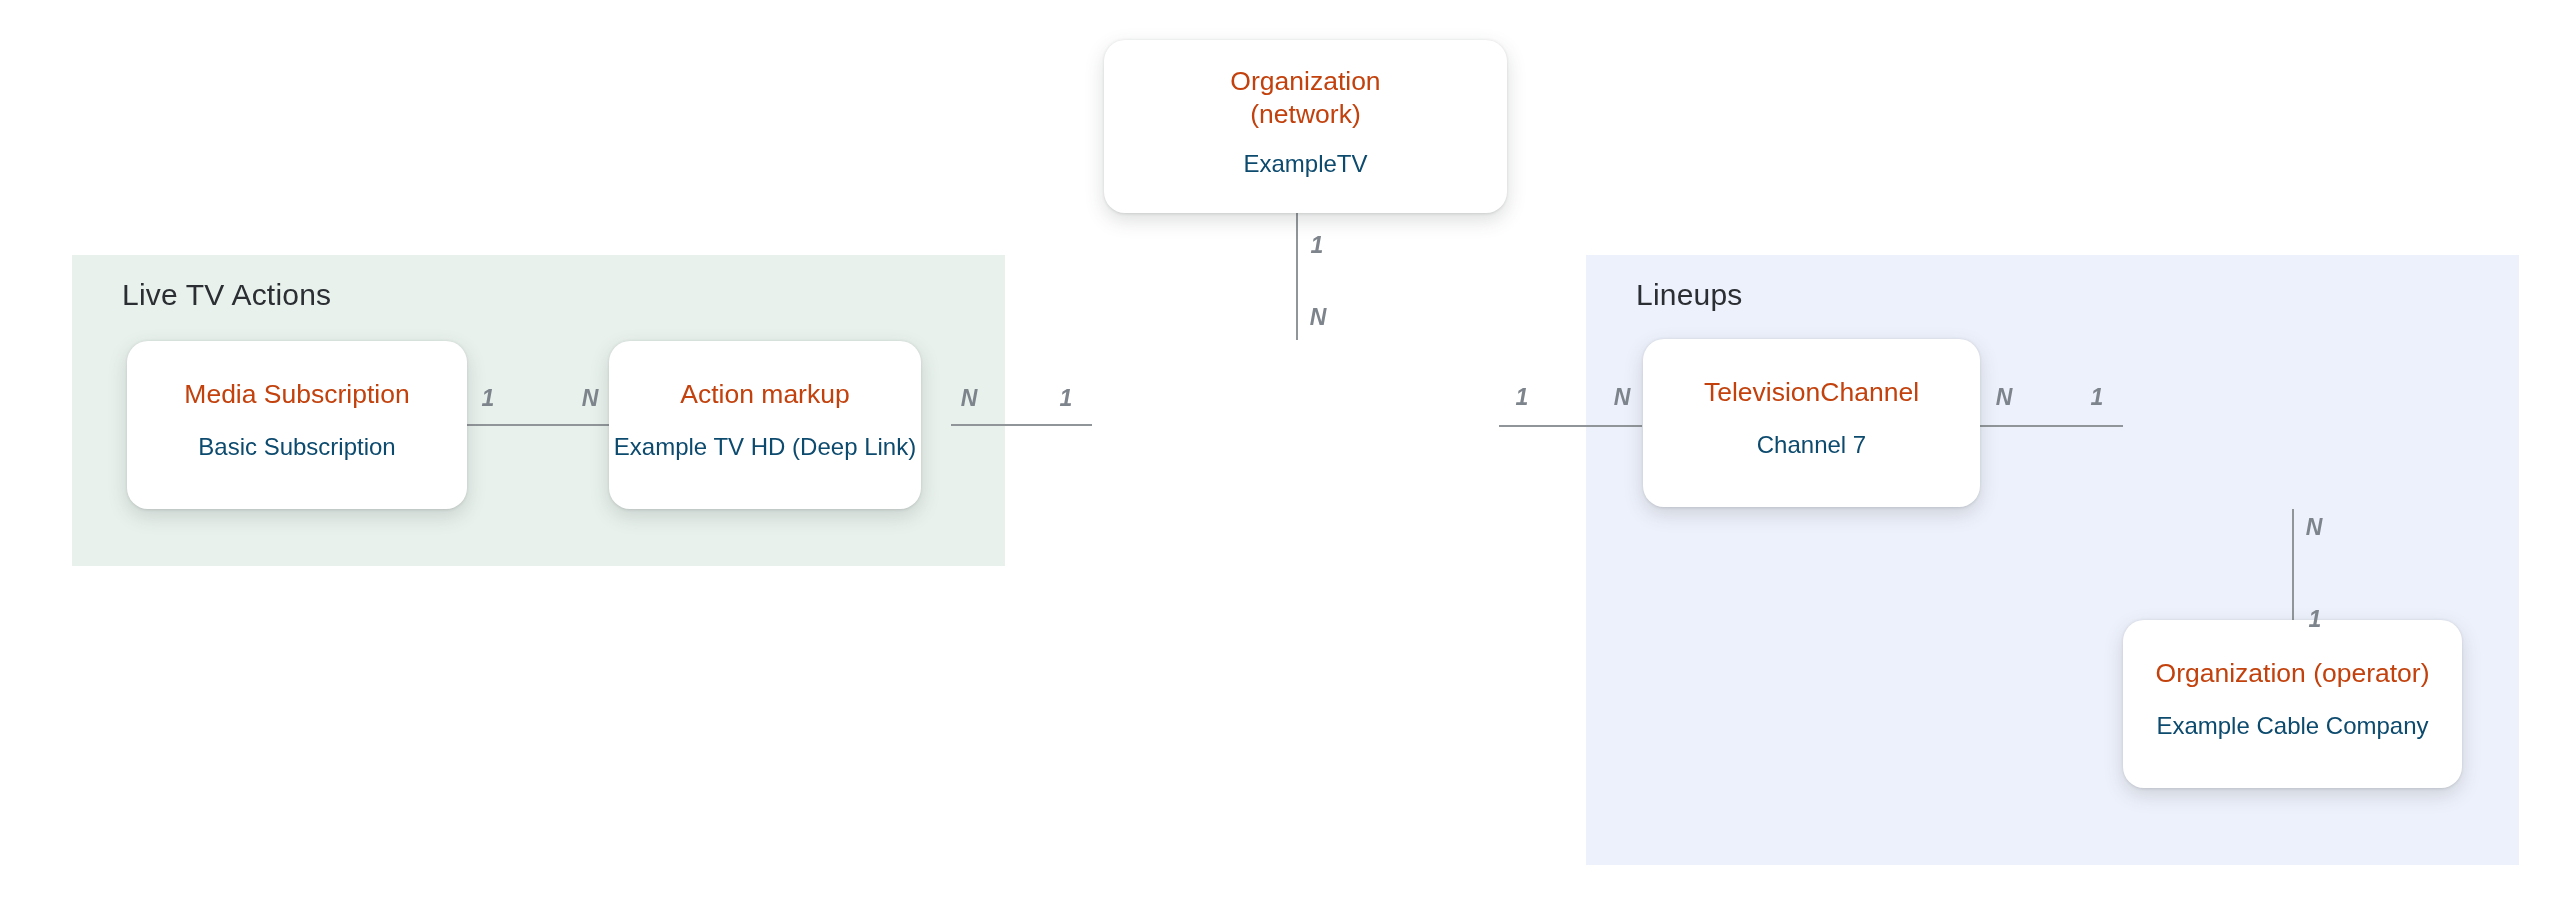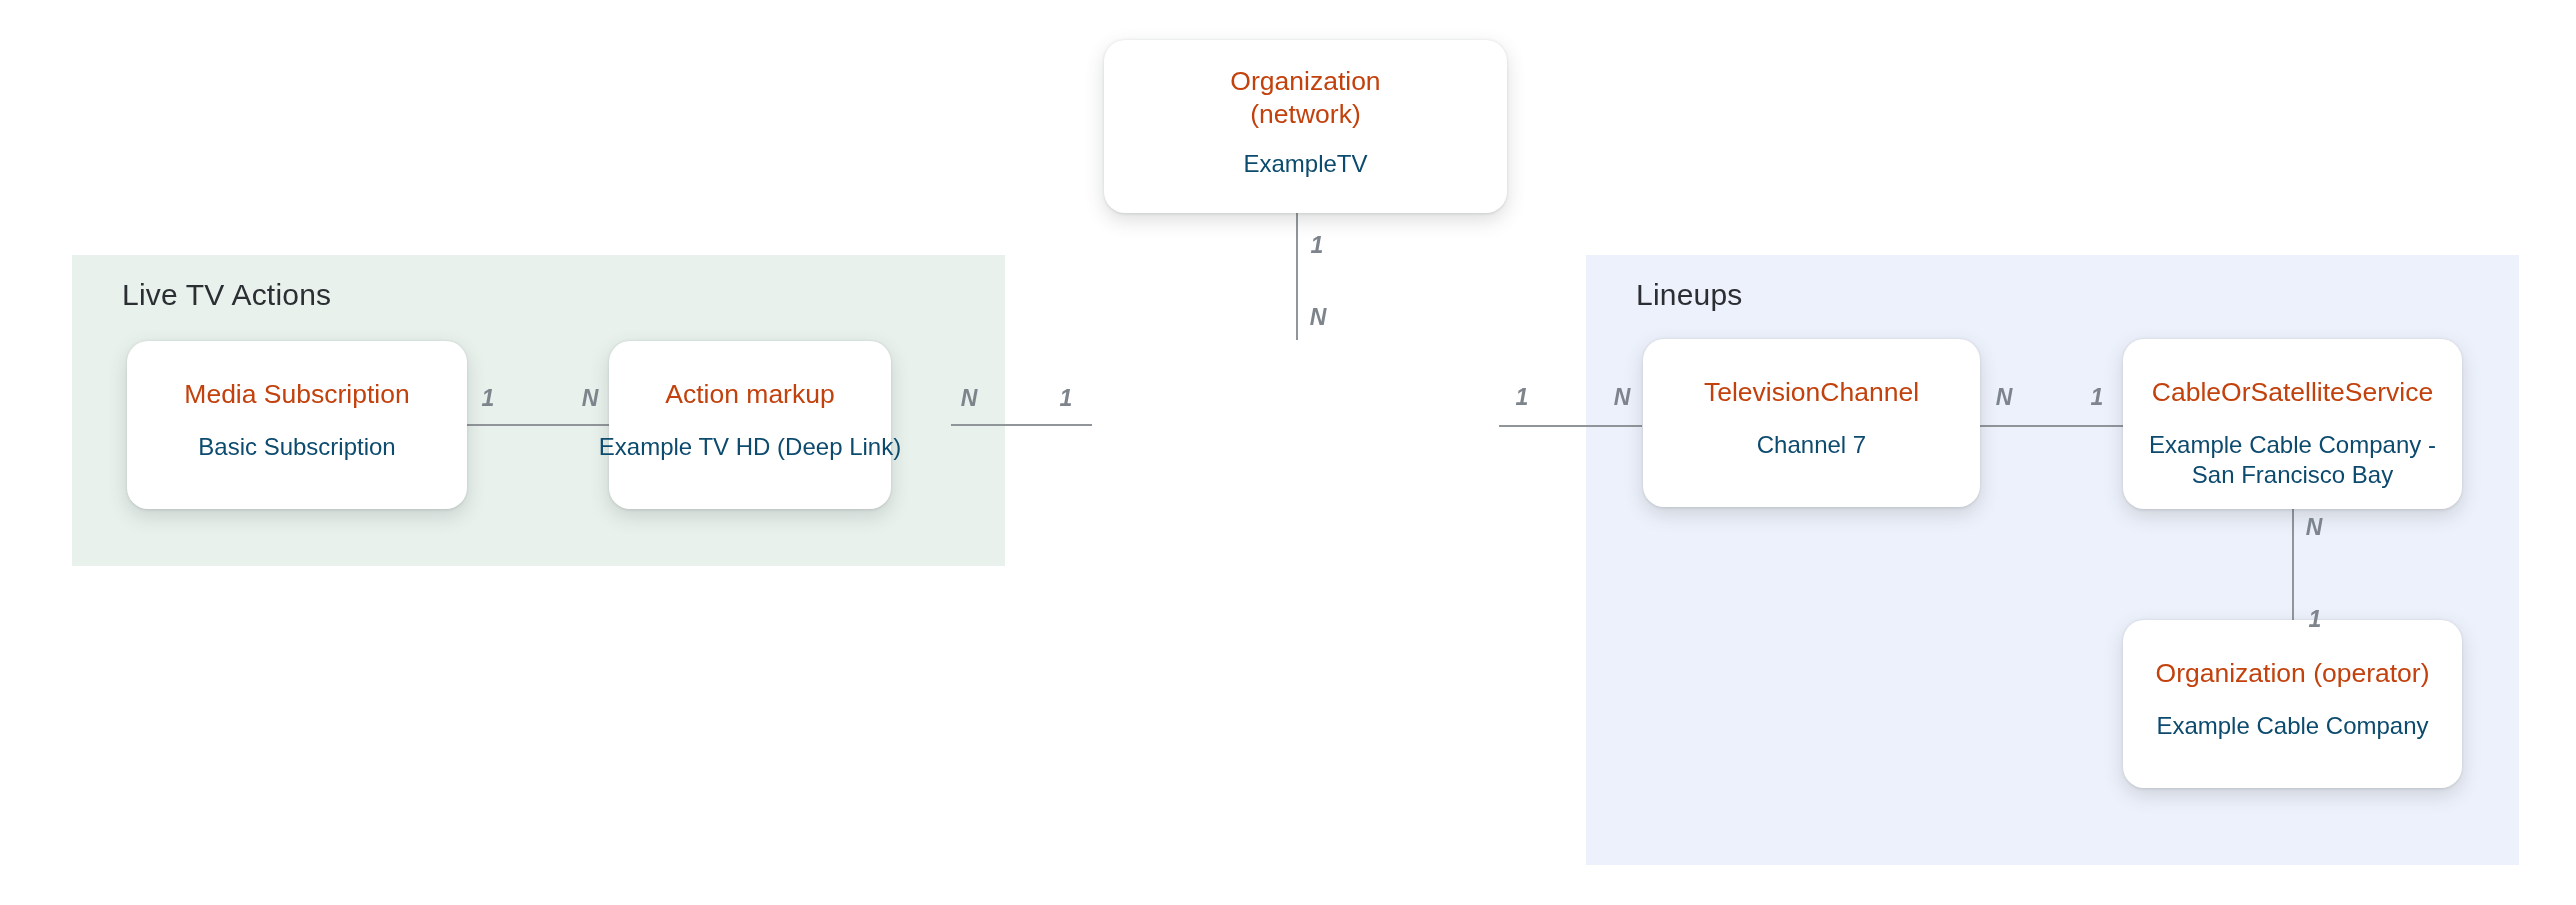--- a/index.html
+++ b/index.html
@@ -62,21 +62,21 @@
   .node-subtitle {
     margin-top: 21px;
     font-size: 24px;
     line-height: 30px;
     color: #0c4a6e;
     white-space: nowrap;
   }
   #node-organization-network   { left: 1104px; top: 40px;  width: 403px; height: 173px; padding-top: 25px; }
   #node-organization-network .node-subtitle { margin-top: 17.7px; }
   #node-media-subscription     { left: 127px;  top: 341px; width: 340px; height: 168px; }
-  #node-action-markup          { left: 609px;  top: 341px; width: 282px; height: 168px; }
+  #node-action-markup          { left: 609px;  top: 341px; width: 312px; height: 168px; }
   #node-broadcast-service      { left: 1092px; top: 340px; width: 408px; height: 172px; }
   #node-television-channel     { left: 1643px; top: 339px; width: 337px; height: 168px; }
   #node-cable-or-satellite     { left: 2123px; top: 339px; width: 339px; height: 170px; }
   #node-organization-operator  { left: 2123px; top: 620px; width: 339px; height: 168px; }
 
   
   .edge {
     position: absolute;
     background: #909599;
     z-index: 1;
@@ -176,29 +176,20 @@
 
   <div class="node" id="node-television-channel">
     <div class="node-title">
       <div>TelevisionChannel</div>
     </div>
     <div class="node-subtitle">
       <div>Channel 7</div>
     </div>
   </div>
 
-  <div class="node" id="node-cable-or-satellite">
-    <div class="node-title">
-      <div>CableOrSatelliteService</div>
-    </div>
-    <div class="node-subtitle">
-      <div>Example Cable Company -</div>
-      <div>San Francisco Bay</div>
-    </div>
-  </div>
 
   <div class="node" id="node-organization-operator">
     <div class="node-title">
       <div>Organization (operator)</div>
     </div>
     <div class="node-subtitle">
       <div>Example Cable Company</div>
     </div>
   </div>
 

